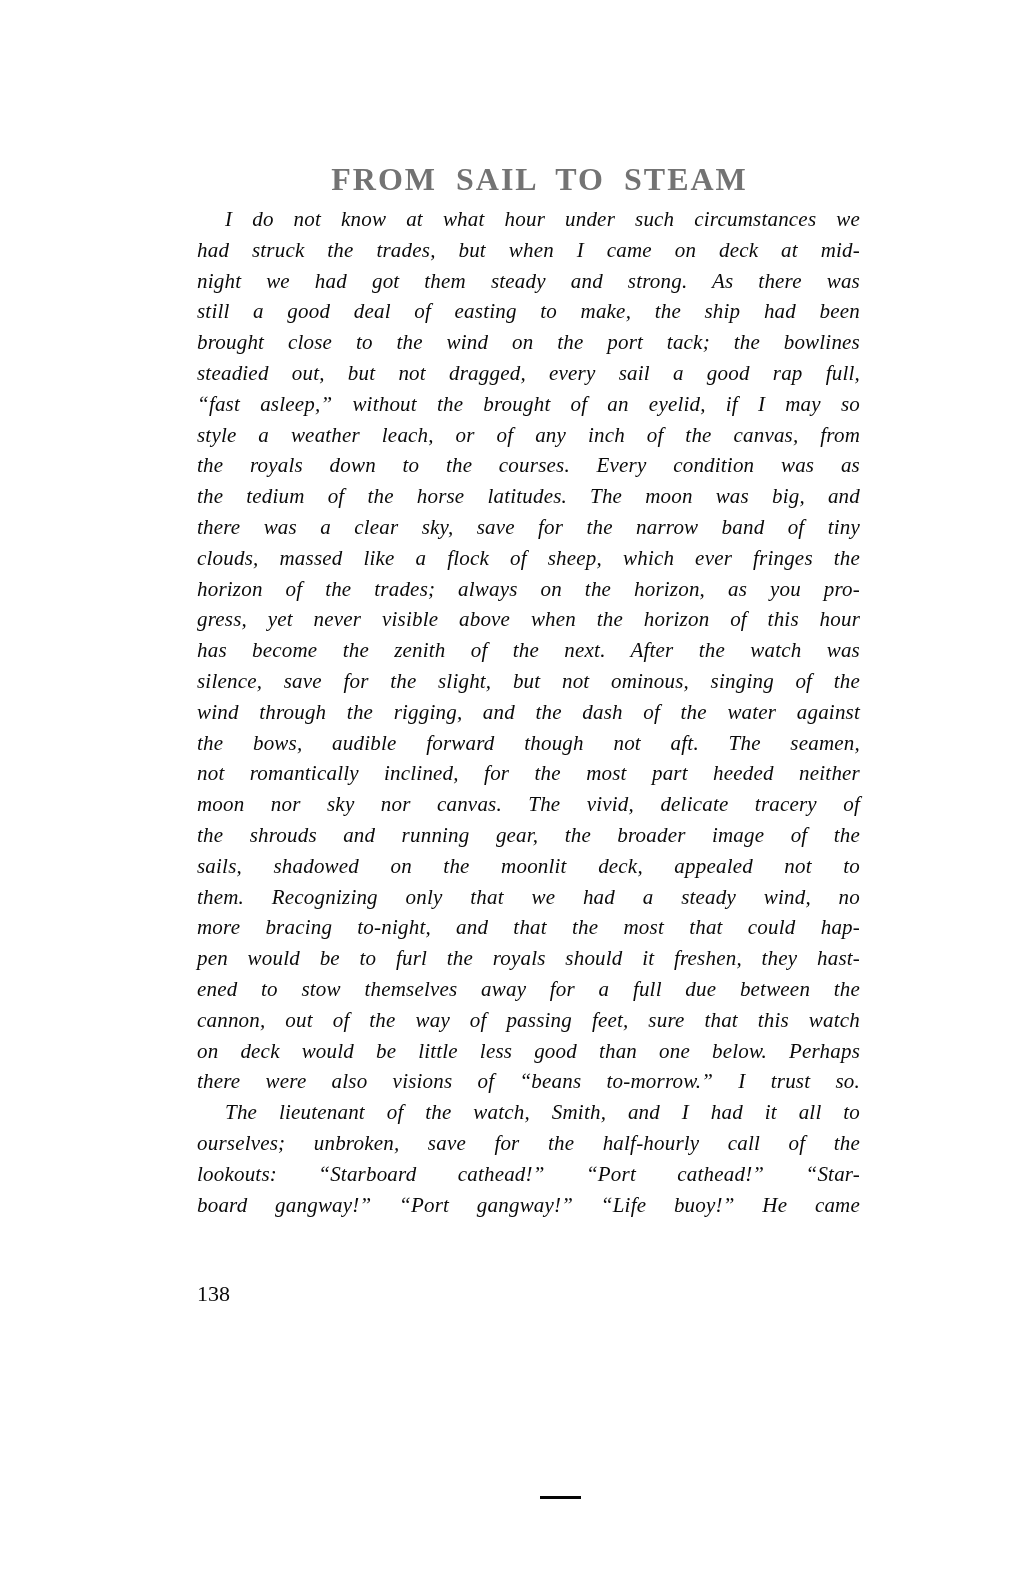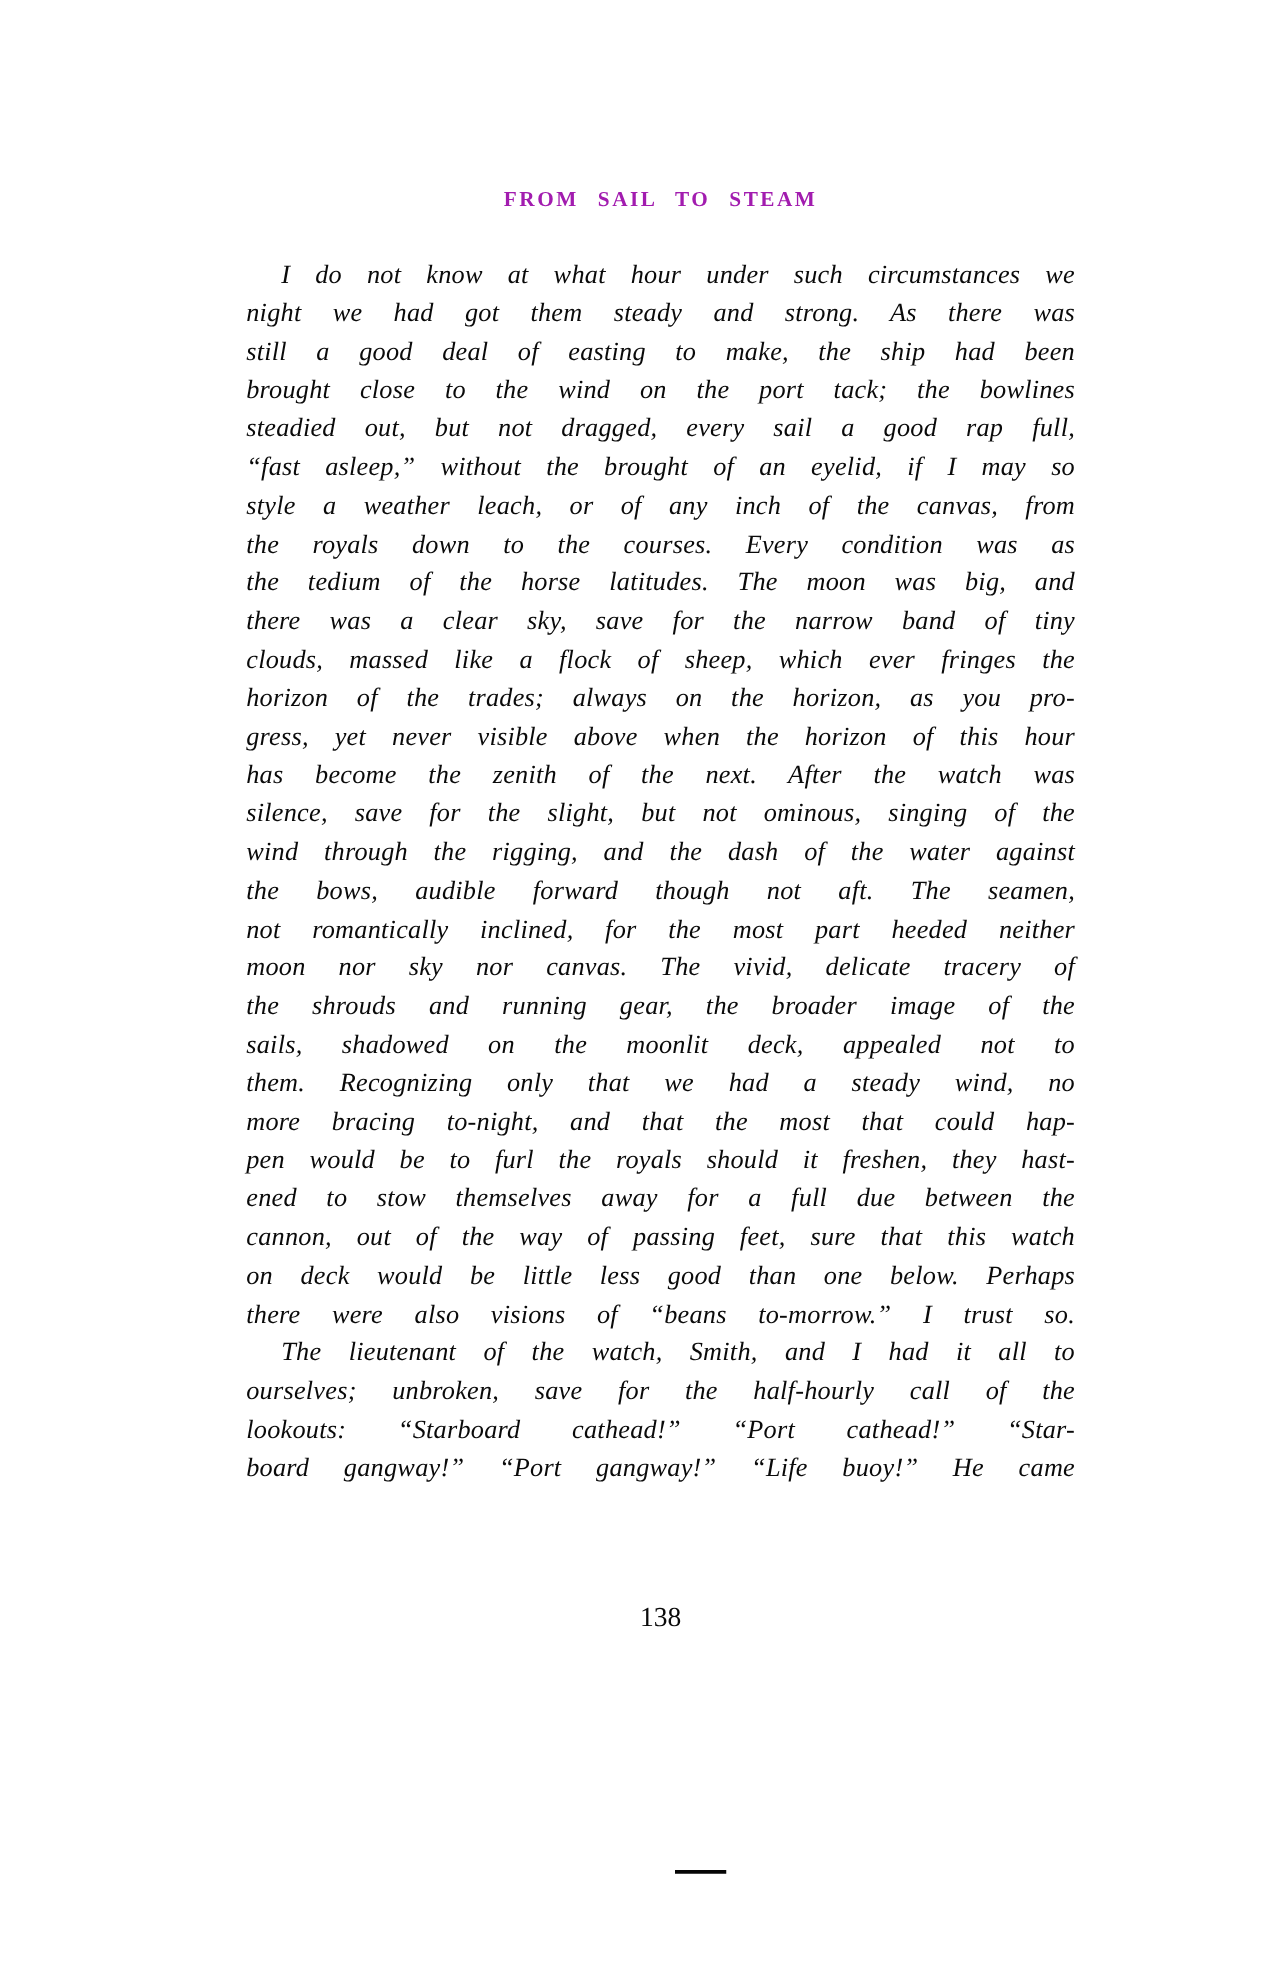--- a/index.html
+++ b/index.html
@@ -14,28 +14,28 @@
     background: #ffffff;
     overflow: hidden;
     font-family: "Liberation Serif", serif;
     color: #050505;
   }
   .title {
     position: absolute;
     left: 197px;
     top: 150px;
     width: 663px;
-    margin: 0;
+    margin: 11px;
     text-align: center;
     font-family: "Liberation Serif", serif;
-    font-size: 17px;
+    font-size: 32px;
     font-weight: bold;
     letter-spacing: 2px;
     word-spacing: 9px;
-    color: #a21caf;
+    color: #737373;
   }
   .body-text {
     position: absolute;
     left: 197px;
     top: 204px;
     width: 663px;
   }
   .paragraph {
     margin: 0;
     padding: 0;
@@ -50,21 +50,20 @@
     letter-spacing: 0.2px;
   }
   .line.indent {
     padding-left: 28px;
   }
   .page-number {
     position: absolute;
     left: 197px;
     top: 1281px;
     width: 663px;
-    text-align: center;
     font-size: 22px;
     color: #0a0a0a;
   }
   .end-rule {
     position: absolute;
     left: 540px;
     top: 1496px;
     width: 41px;
     height: 3px;
     background: #050505;
@@ -72,20 +71,21 @@
 </style>
 </head>
 <body>
 
 <div class="sheet">
   <h1 class="title">FROM SAIL TO STEAM</h1>
 
   <div class="body-text">
       <div class="paragraph">
         <div class="line indent">I do not know at what hour under such circumstances we</div>
+        <div class="line">had struck the trades, but when I came on deck at mid-</div>
         <div class="line">night we had got them steady and strong.  As there was</div>
         <div class="line">still a good deal of easting to make, the ship had been</div>
         <div class="line">brought close to the wind on the port tack; the bowlines</div>
         <div class="line">steadied out, but not dragged, every sail a good rap full,</div>
         <div class="line">“fast asleep,” without the brought of an eyelid, if I may so</div>
         <div class="line">style a weather leach, or of any inch of the canvas, from</div>
         <div class="line">the royals down to the courses.  Every condition was as</div>
         <div class="line">the tedium of the horse latitudes.  The moon was big, and</div>
         <div class="line">there was a clear sky, save for the narrow band of tiny</div>
         <div class="line">clouds, massed like a flock of sheep, which ever fringes the</div>

